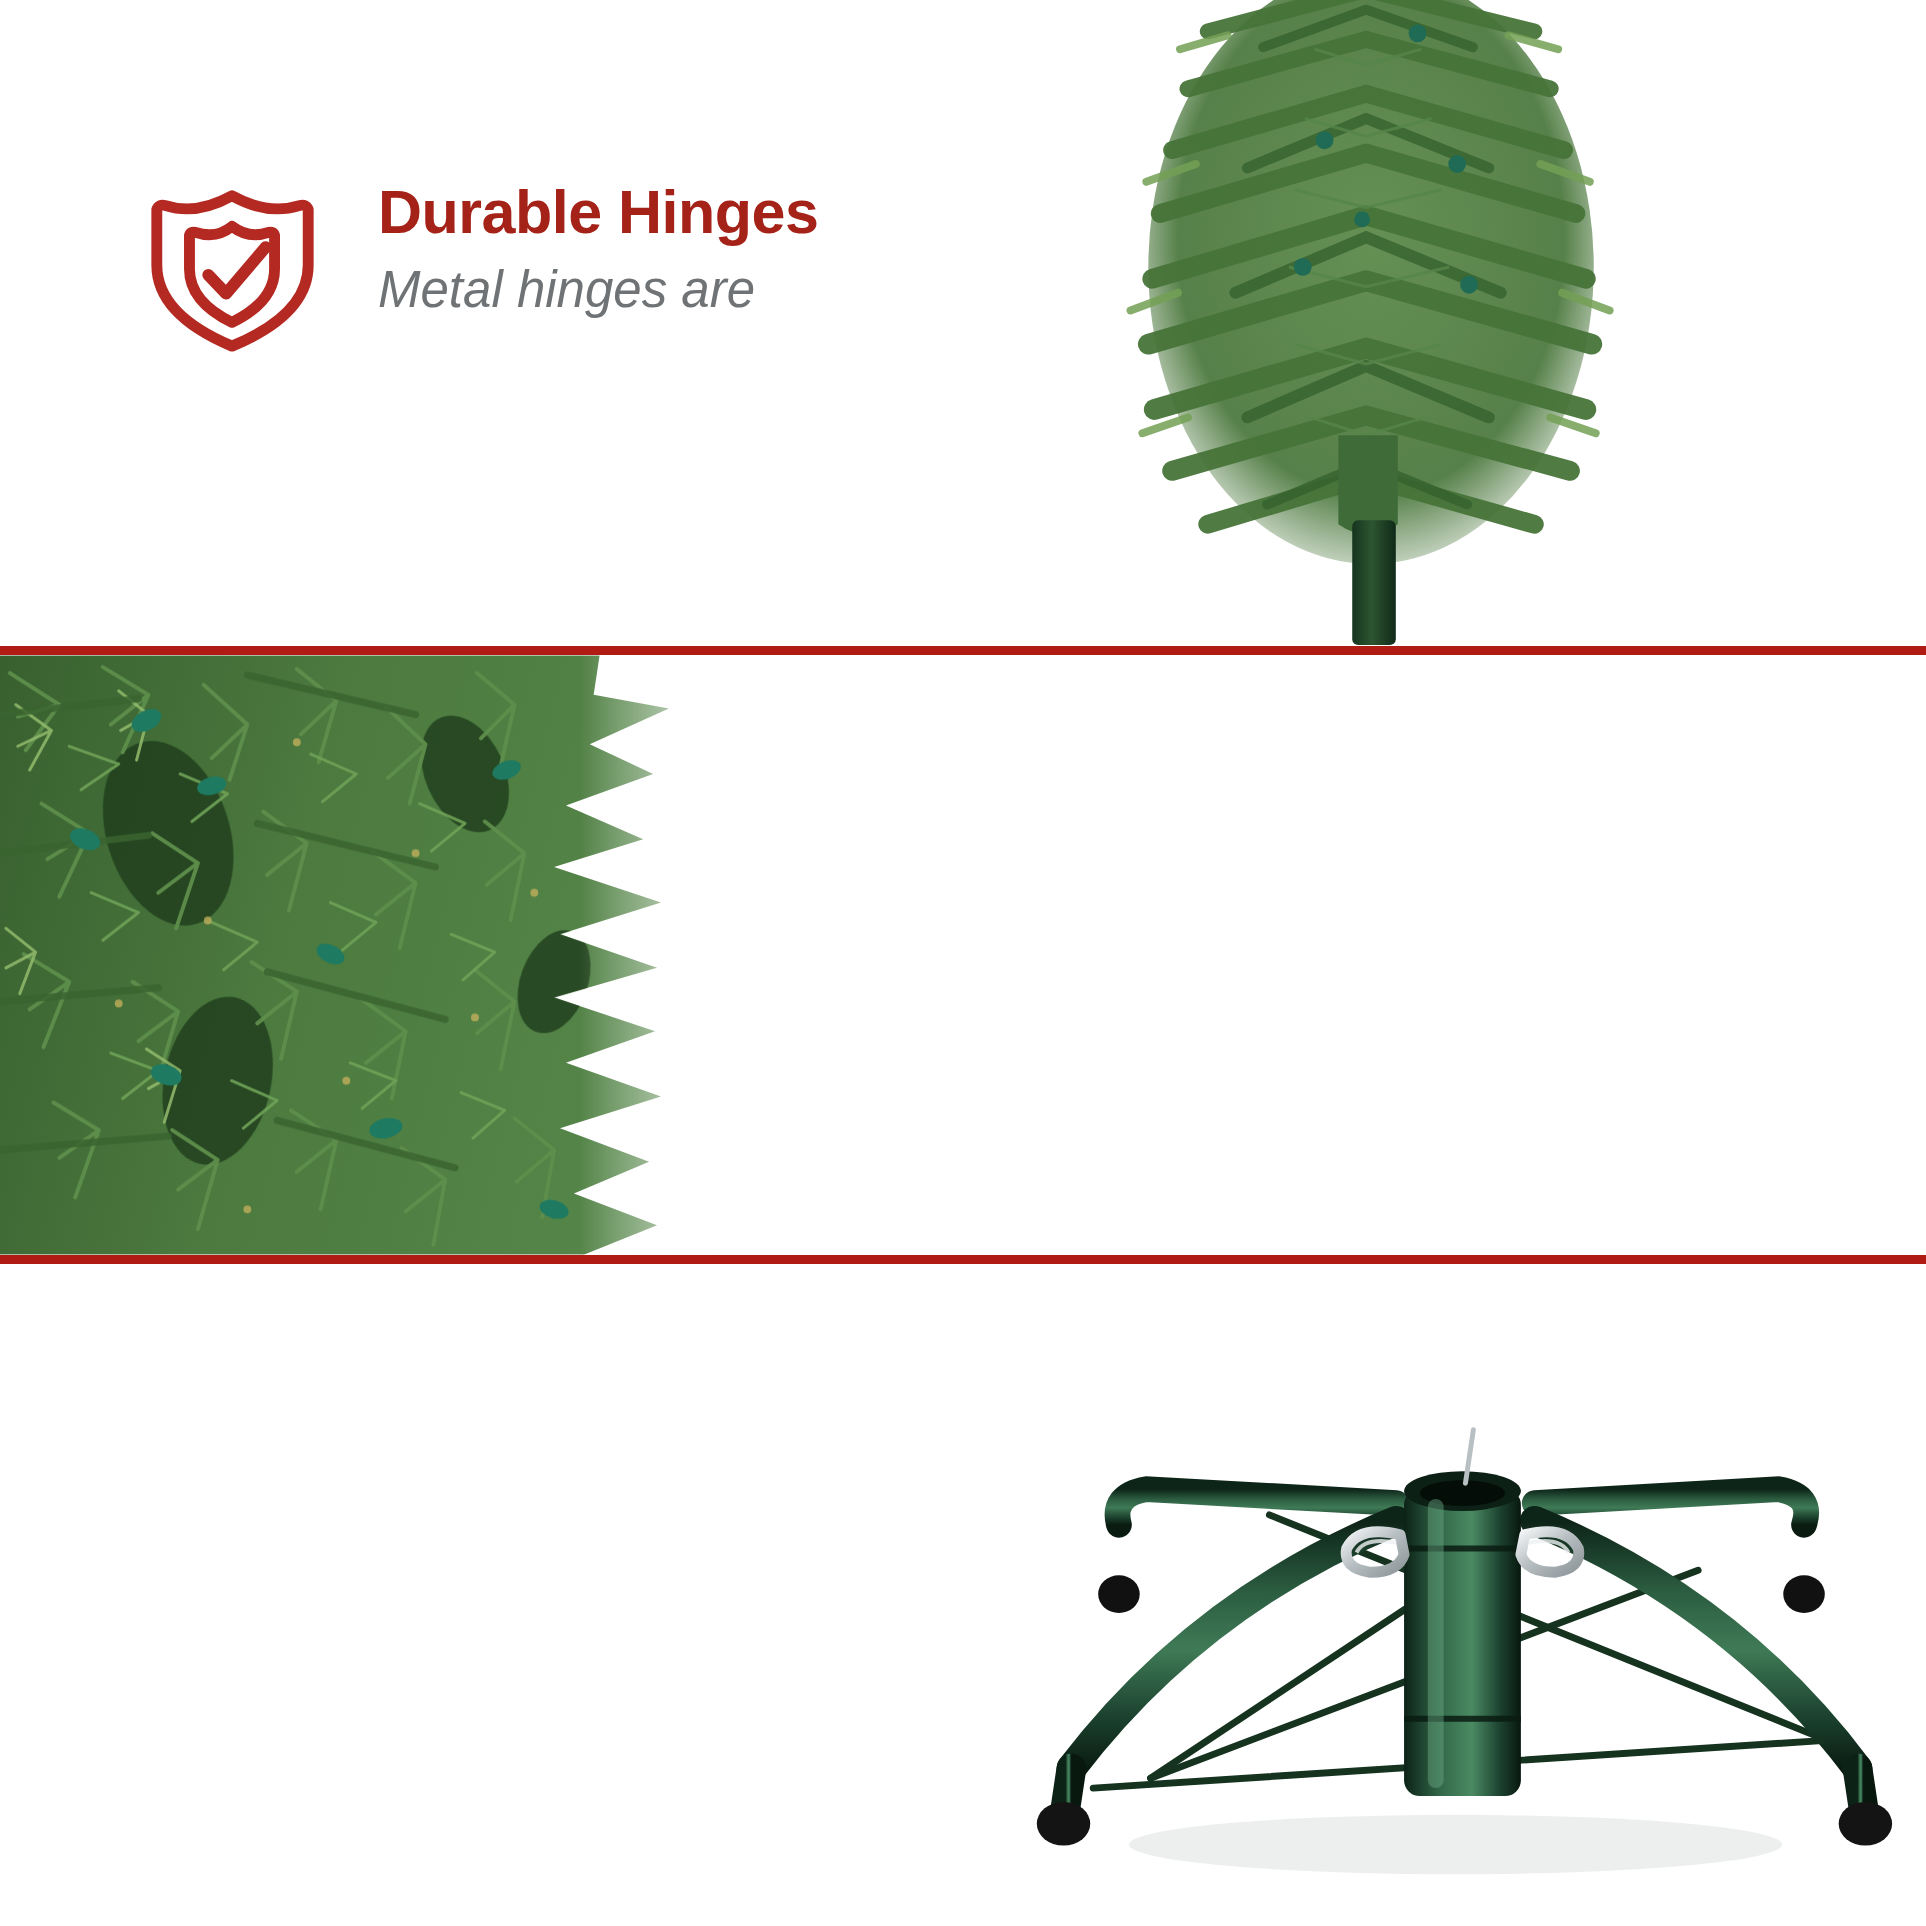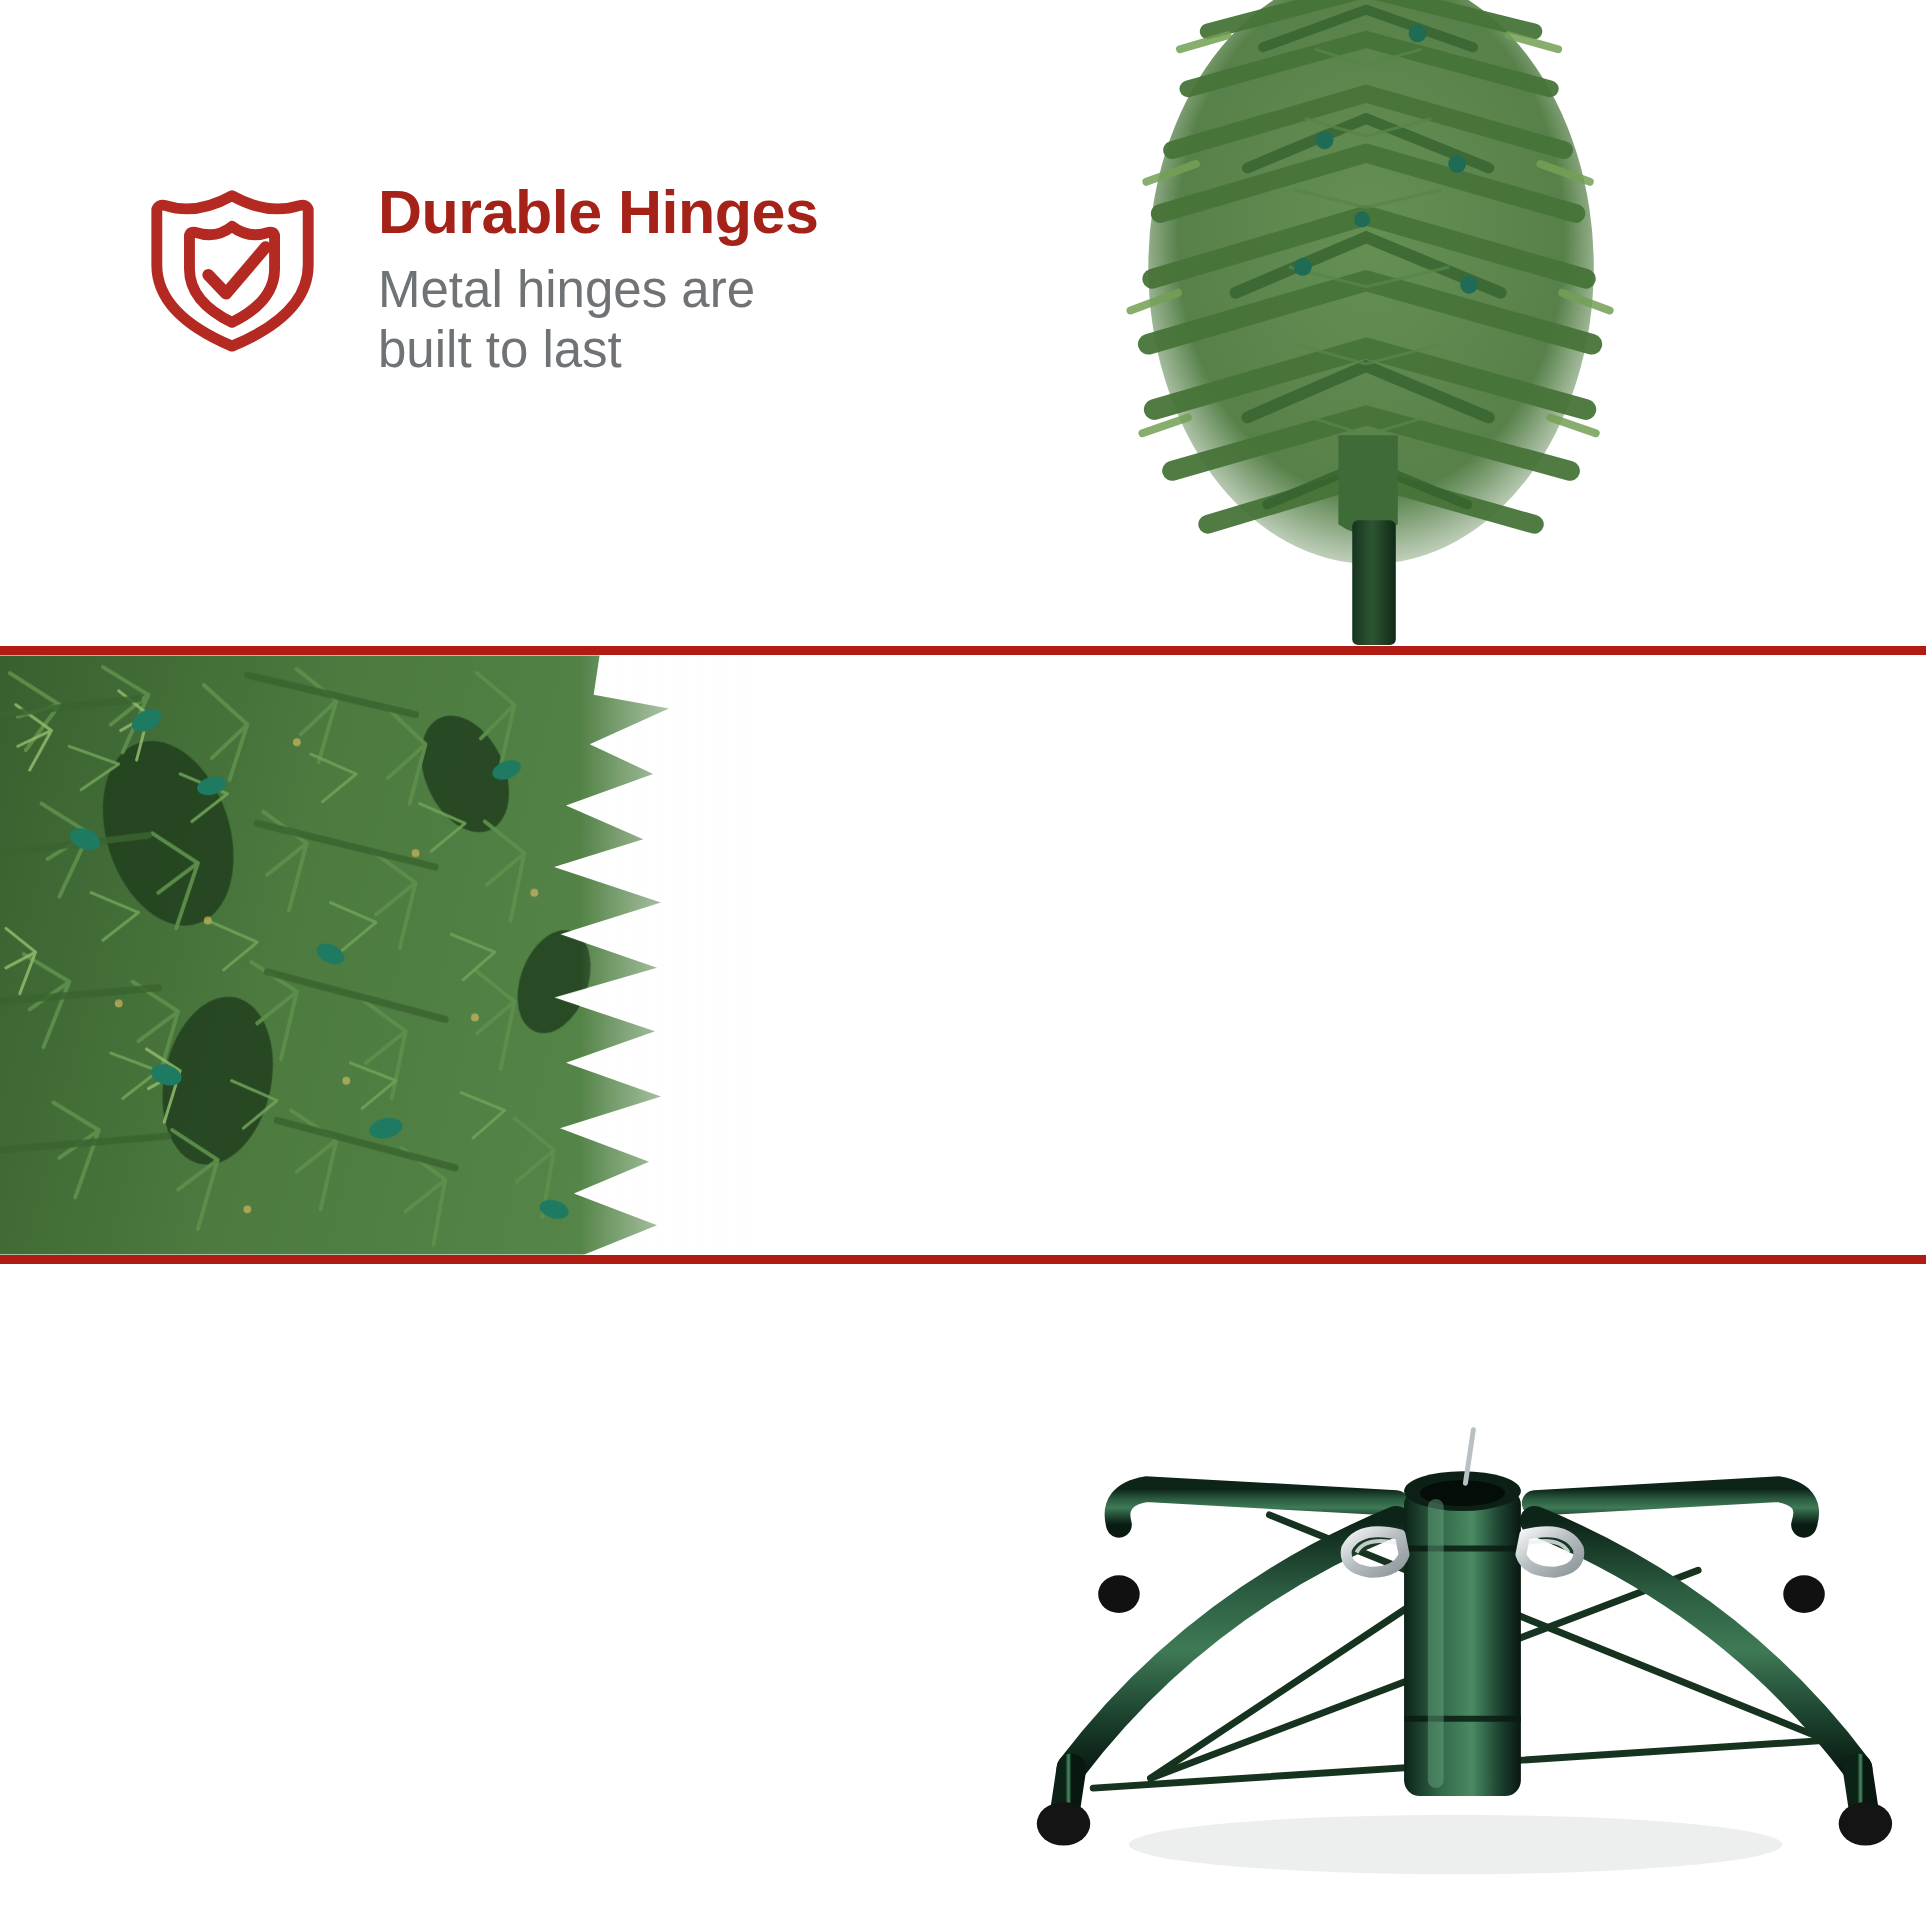--- a/index.html
+++ b/index.html
@@ -34,21 +34,21 @@
     white-space:nowrap;
     margin:0 0 16px 0;
   }
   .feature-desc{
     color:#6f7375;
     font-size:51px;
     line-height:1.18;
     font-weight:300;
     margin:0;
   }
-  .feature-desc span{display:block;white-space:nowrap;}
+  .feature-desc span{display:block;white-space:nowrap;font-style:italic;}
 
   
   #feature-hinges{left:139px;top:170px;}
   #feature-hinges .icon-wrap{width:188px;height:188px;margin-right:51px;flex:0 0 auto;}
   #feature-hinges .feature-text{padding-top:10px;}
 
   svg{display:block;overflow:visible;}
 
   
   #photo-tree-upper{position:absolute;left:1069px;top:-30px;width:614px;height:683px;}
@@ -148,21 +148,20 @@
                      L137 100 Q137 133 94 154 Q51 133 51 100 Z"></path>
 
             <path d="M70 106 L88 125 L128 78" stroke-width="12"></path>
           </g>
         </svg>
       </div>
       <div class="feature-text">
         <div class="feature-title">Durable Hinges</div>
         <div class="feature-desc">
           <span>Metal hinges are</span>
-          <span>built to last</span>
         </div>
       </div>
     </div>
   </div>
 
   <div class="divider" id="divider-1"></div>
 
   <div class="band" id="band-pvc">
 
     <div id="photo-branches">

